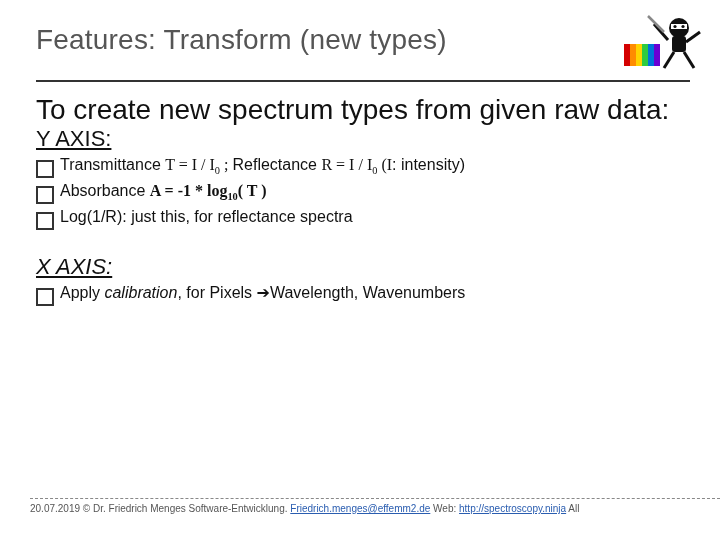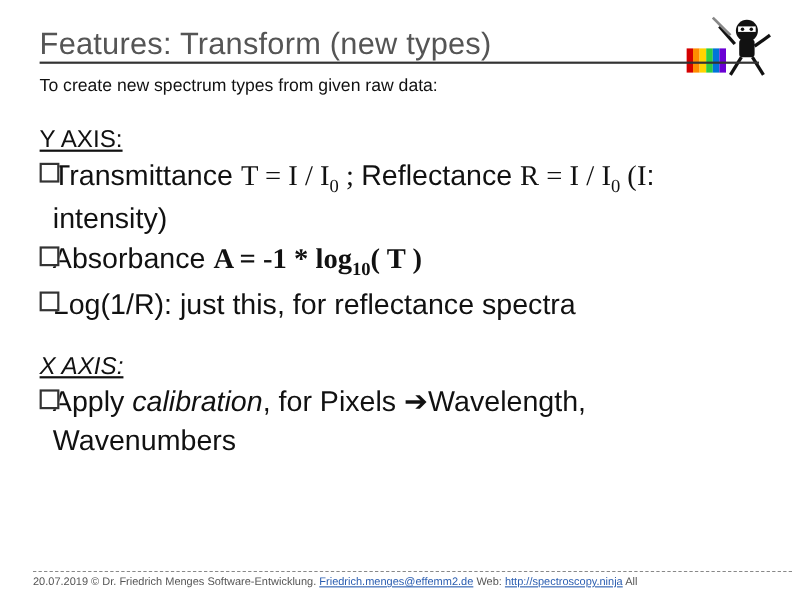--- a/index.html
+++ b/index.html
@@ -12,48 +12,47 @@
     position: relative;
     overflow: hidden;
     padding: 24px 30px 0 36px;
   }
   .title-wrap { position: relative; }
   .title {
     font-size: 28px;
     color: #555;
     font-weight: 400;
     letter-spacing: 0.2px;
-    padding-bottom: 0;
+    padding-bottom: 24px;
   }
   .title-underline {
     border-bottom: 2.5px solid #333;
     width: 100%;
   }
   .ninja-logo {
     position: absolute;
     top: 14px;
     right: 18px;
     width: 78px;
     height: 60px;
   }
   .intro {
-    font-size: 16px;
+    font-size: 28px;
     margin-top: 12px;
-    margin-bottom: 26px;
   }
   .section-label {
     font-size: 22px;
     margin-bottom: 2px;
     text-decoration: underline;
   }
   .bullet-list { list-style: none; }
   .bullet-list li {
-    font-size: 26px;
+    font-size: 16px;
     line-height: 1.35;
-    padding-left: 12px;
+    padding-left: 24px;
     position: relative;
     margin-bottom: 2px;
   }
   .bullet-list li::before {
     content: "";
     position: absolute;
     left: 0;
     top: 6px;
     width: 14px;
     height: 14px;
@@ -63,21 +62,21 @@
   .serif { font-family: "Times New Roman", Times, serif; }
   .italic { font-style: italic; }
   .bold { font-weight: 700; }
   sub { font-size: 0.65em; vertical-align: sub; }
   sup { font-size: 0.65em; vertical-align: super; }
   .x-section { margin-top: 26px; }
   .footer {
     position: absolute;
     left: 30px;
     right: 0;
-    bottom: 5px;
+    bottom: 26px;
     font-size: 10px;
     color: #555;
     border-top: 1px dashed #888;
     padding-top: 4px;
     white-space: nowrap;
     overflow: hidden;
   }
   .footer a { color: #2a5db0; text-decoration: underline; }
   .footer .plain { color: #555; }
 </style>

